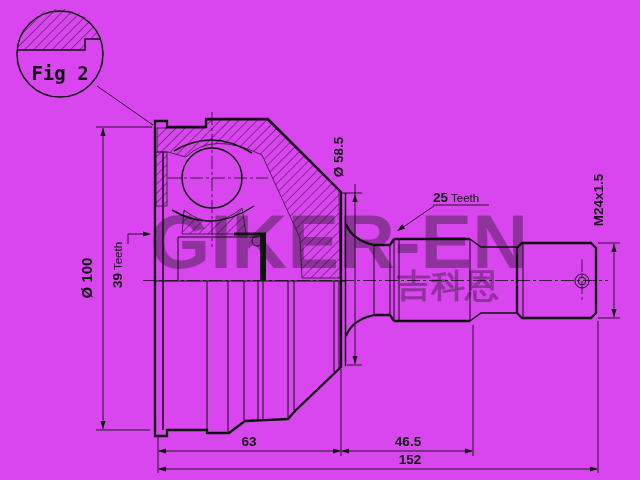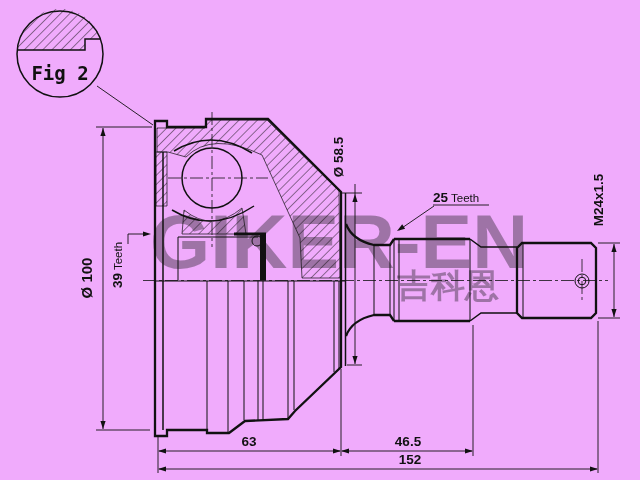--- a/index.html
+++ b/index.html
@@ -1,16 +1,16 @@
 <!DOCTYPE html>
 <html><head>
 <meta charset="utf-8">
 <style>
   html, body { margin: 0; padding: 0; background: #ffffff; }
-  .stage { width: 640px; height: 480px; position: relative; overflow: hidden; background: #f0abfc; }
+  .stage { width: 640px; height: 480px; position: relative; overflow: hidden; background: #d946ef; }
   svg { display: block; }
   text { font-family: "Liberation Sans", sans-serif; fill: #111; }
   .dimnum  { font-size: 13.5px; font-weight: bold; }
   .dimnum-lg { font-size: 15px; font-weight: bold; }
   .dimunit { font-size: 11.5px; }
   .figlabel { font-family: "DejaVu Sans Mono", monospace; font-size: 19px; font-weight: bold; }
   .wm { font-weight: bold; opacity: 0.36; }
   .ln  { stroke: #111; fill: none; }
   .thick { stroke-width: 2.3; }
   .med { stroke-width: 1.5; }

